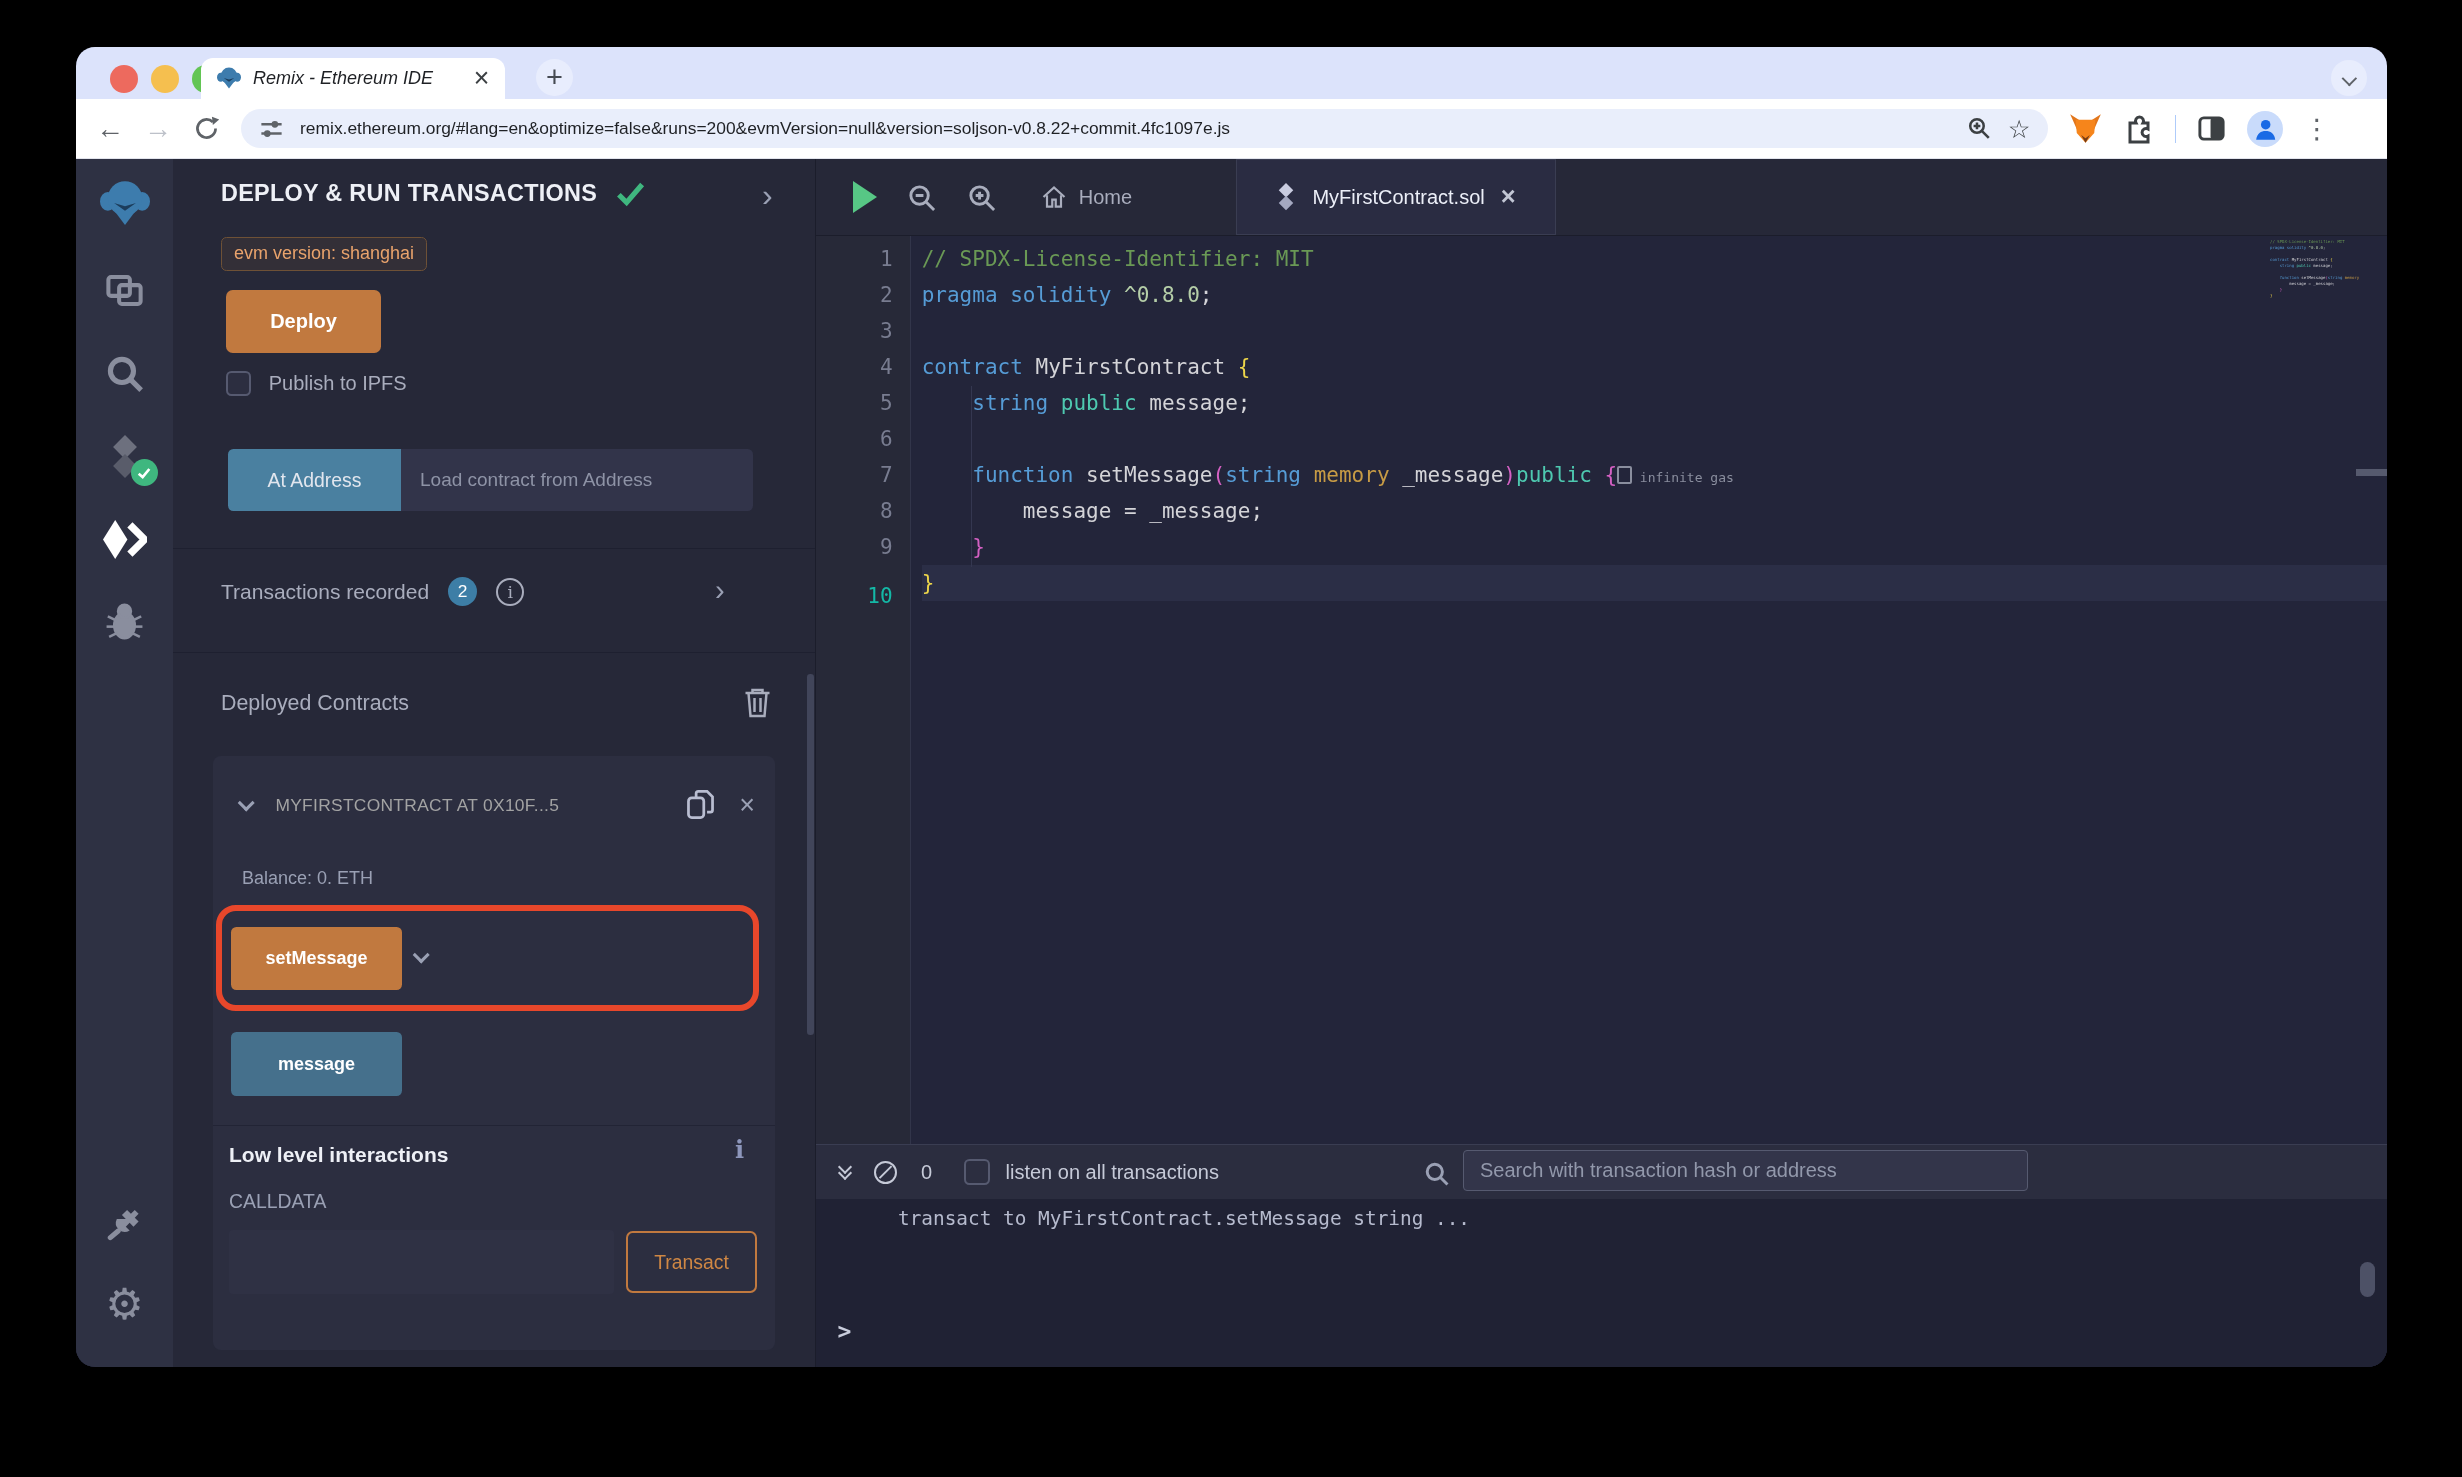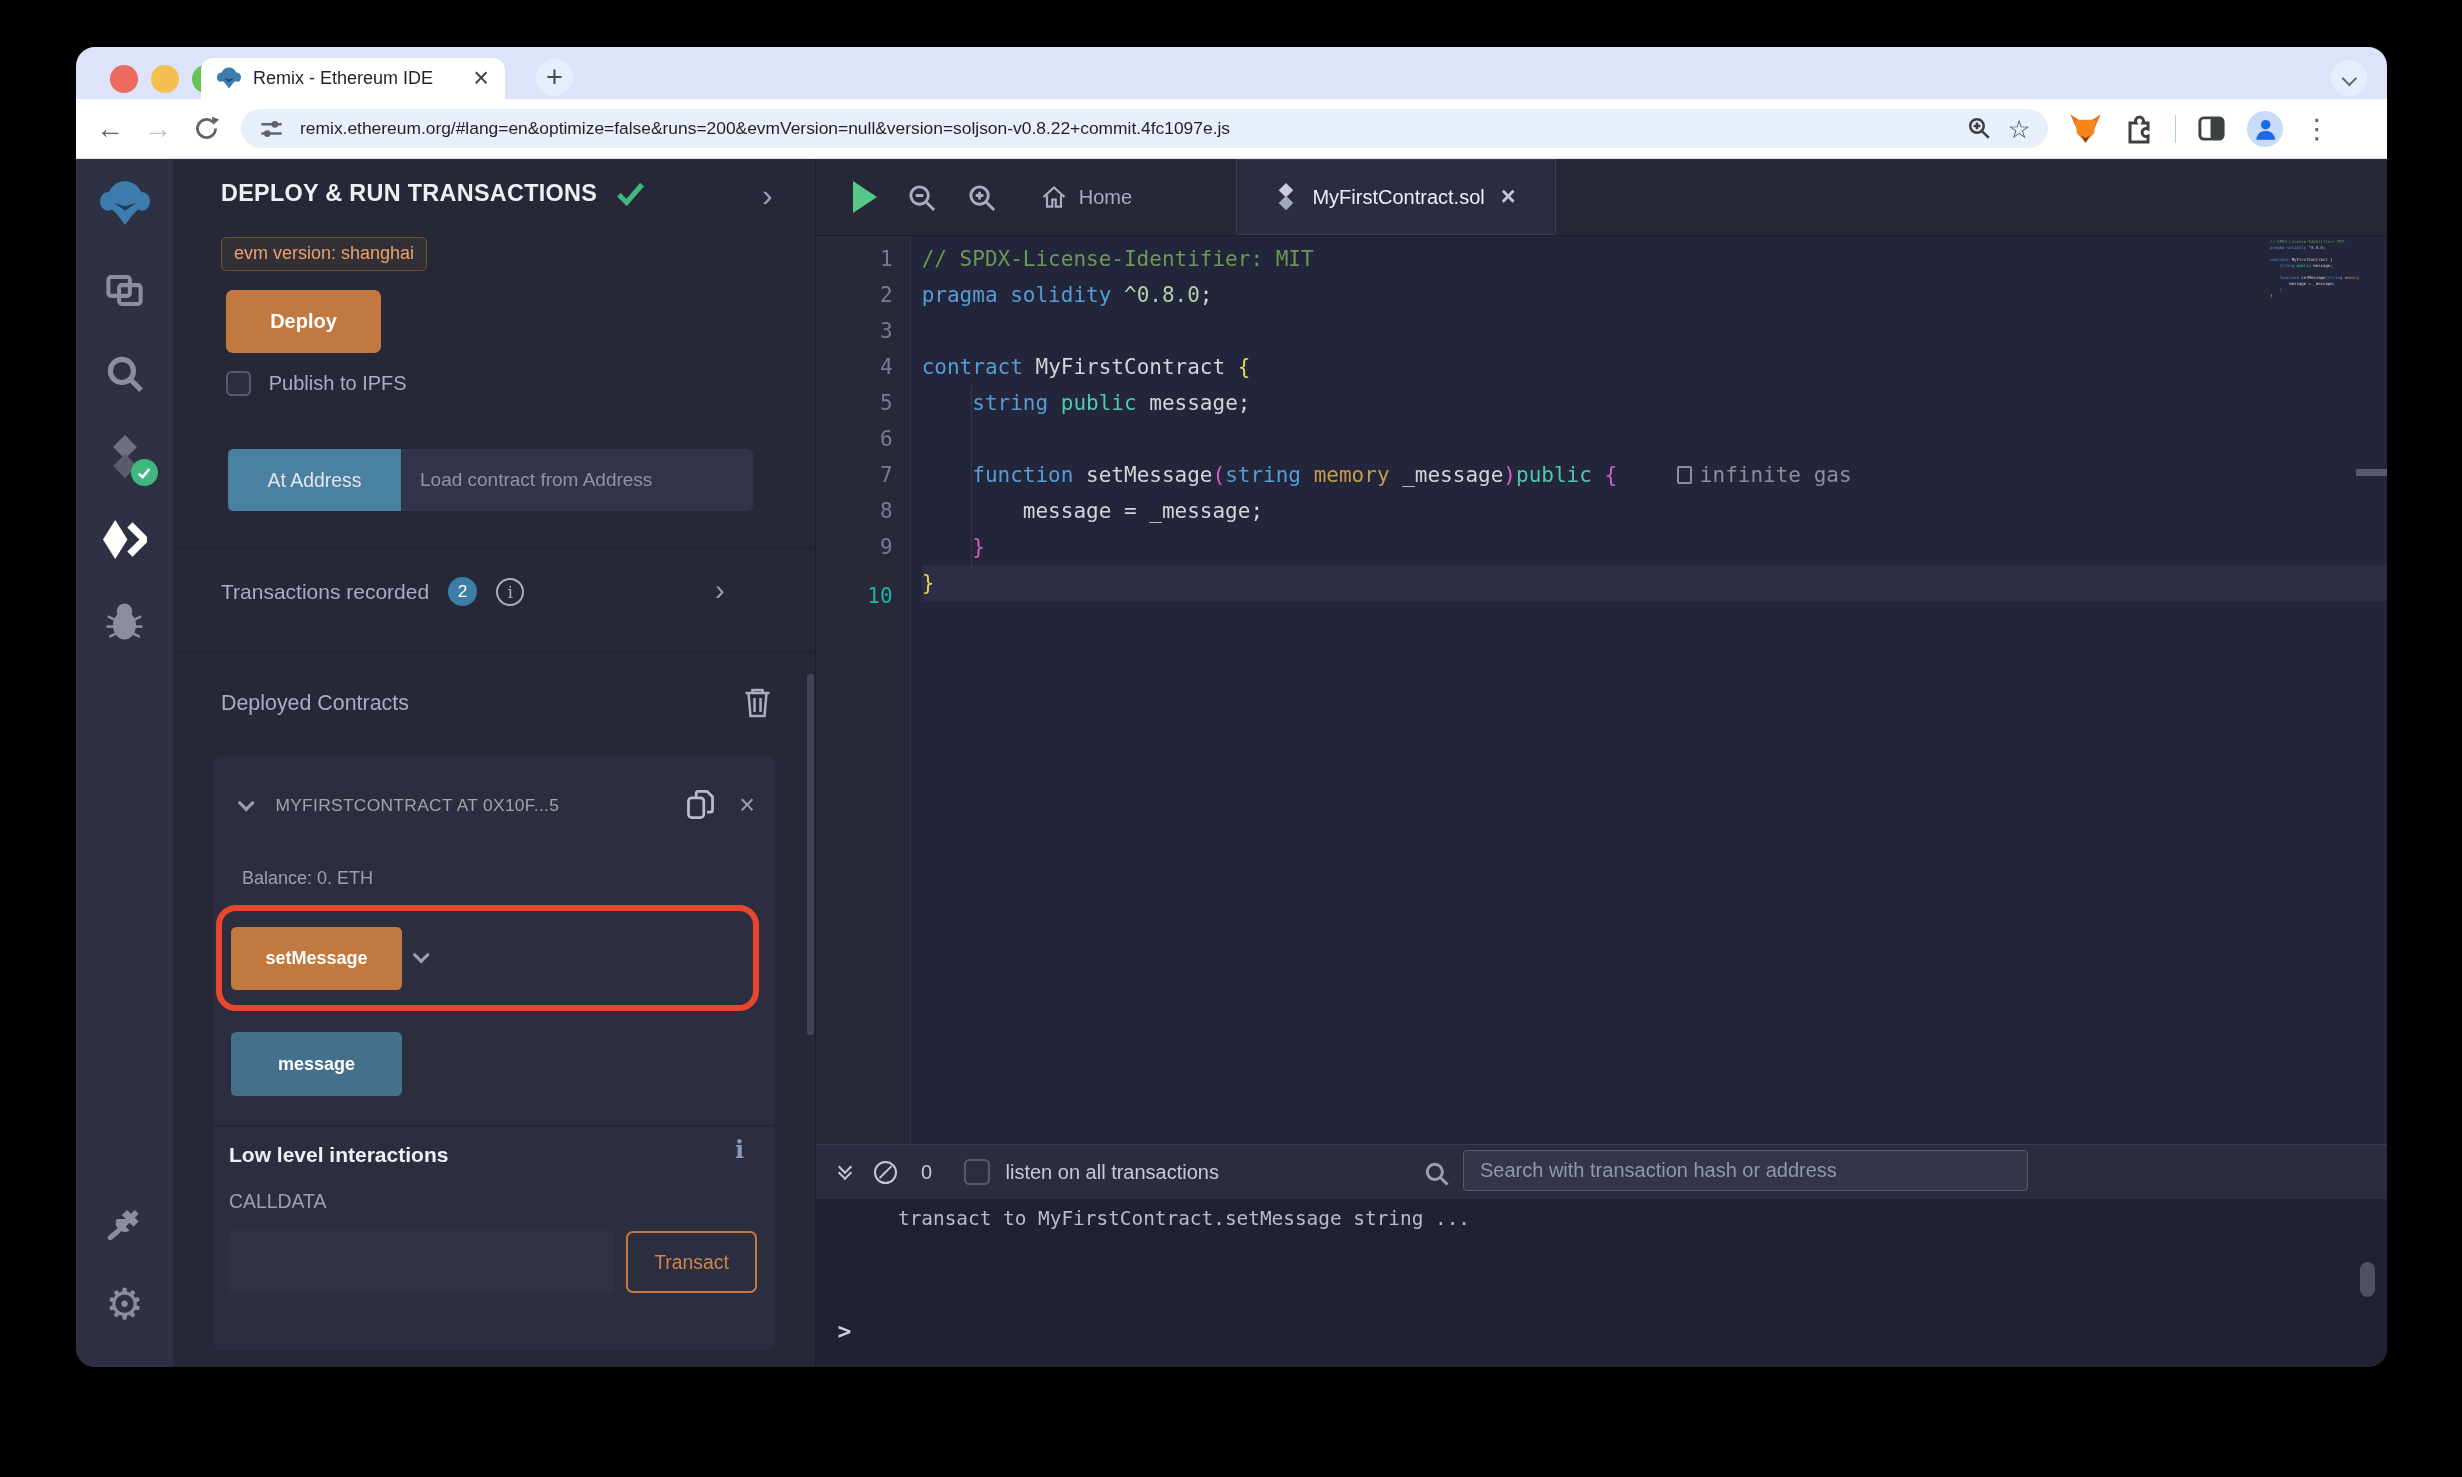--- a/index.html
+++ b/index.html
@@ -8,21 +8,21 @@
   .window{position:absolute;left:76px;top:47px;width:2311px;height:1320px;border-radius:19px;
     overflow:hidden;background:#23253a;display:flex;flex-direction:column;}
 
   
   .tabstrip{height:52px;background:#dce3fb;position:relative;flex:0 0 auto;}
   .light{position:absolute;top:18px;width:28px;height:28px;border-radius:50%;}
   .light.red{left:34px;background:#ed6a5e;}
   .light.yellow{left:75px;background:#f5bf4f;}
   .light.green{left:116px;background:#62c554;}
   .btab{position:absolute;left:125px;top:10.7px;width:304px;height:41px;background:#fff;
-    border-radius:12px 12px 0 0;display:flex;align-items:center;padding:0 16px;box-sizing:border-box;}
+    border-radius:12px 12px 0 0;display:flex;align-items:center;padding:0 16px;box-sizing:border-box;font-style:italic;}
   .btab-title{font-size:18px;color:#1f2125;flex:1;margin-left:12px;white-space:nowrap;overflow:hidden;}
   .btab-close{font-size:27px;color:#3c4043;line-height:1;}
   .newtab{position:absolute;left:460px;top:12px;width:37px;height:37px;border-radius:50%;
     background:#e8edfd;color:#454a52;font-size:29px;display:flex;align-items:center;justify-content:center;}
   .strip-chev{position:absolute;right:20px;top:13.4px;width:36px;height:36px;border-radius:50%;
     background:#e8edfd;display:flex;align-items:center;justify-content:center;}
   .chev{display:inline-block;width:8.7px;height:8.7px;border-right:2.7px solid #5f6368;
     border-bottom:2.7px solid #5f6368;transform:rotate(45deg);}
   .toolbar{height:60px;background:#fff;display:flex;align-items:center;padding:0 20px;
     flex:0 0 auto;gap:20px;border-bottom:1.3px solid #e2e4ec;box-sizing:border-box;}
@@ -115,21 +115,21 @@
 
   .ecode{flex:1;position:relative;overflow:hidden;display:flex;background:#23253a;
     font-family:"DejaVu Sans Mono",monospace;font-size:21px;line-height:36px;}
   .gutter{width:95px;background:#272938;border-right:1.3px solid #32354a;color:#787c90;
     text-align:right;padding:5.4px 17.4px 0 0;box-sizing:border-box;flex:0 0 auto;}
   .gutter .gl.current{color:#14b8a6;margin-top:13px;}
   .codecol{flex:1;padding:5.4px 0 0 10.7px;position:relative;min-width:0;}
   .code-line{height:36px;white-space:pre;}
   .codecol .code-line.current{background:#2b2e46;}
   .indent-guide{position:absolute;left:60px;top:150px;width:1.3px;height:181px;background:#343750;}
-  .gas-annotation{color:#8a8e9e;font-size:21px;margin-left:60px;}
+  .gas-annotation{color:#8a8e9e;font-size:13px;}
   .gas-annotation::before{content:"";display:inline-block;width:10.7px;height:13.4px;border:2px solid #8a8e9e;
     border-radius:2px;margin-right:8px;vertical-align:-1.3px;}
   .minimap{position:absolute;right:27px;top:2.7px;width:90px;font-size:4px;line-height:6px;
     overflow:hidden;height:80px;opacity:.95;}
   .minimap .code-line{height:6px;}
   .vscroll-dash{position:absolute;right:0;top:233px;width:31px;height:6.7px;background:#565a6e;}
 
   
   .terminal{height:222px;border-top:1.3px solid #3a3d52;display:flex;flex-direction:column;flex:0 0 auto;}
   .tbar{height:54px;background:#2b2d3f;display:flex;align-items:center;padding-left:24px;

